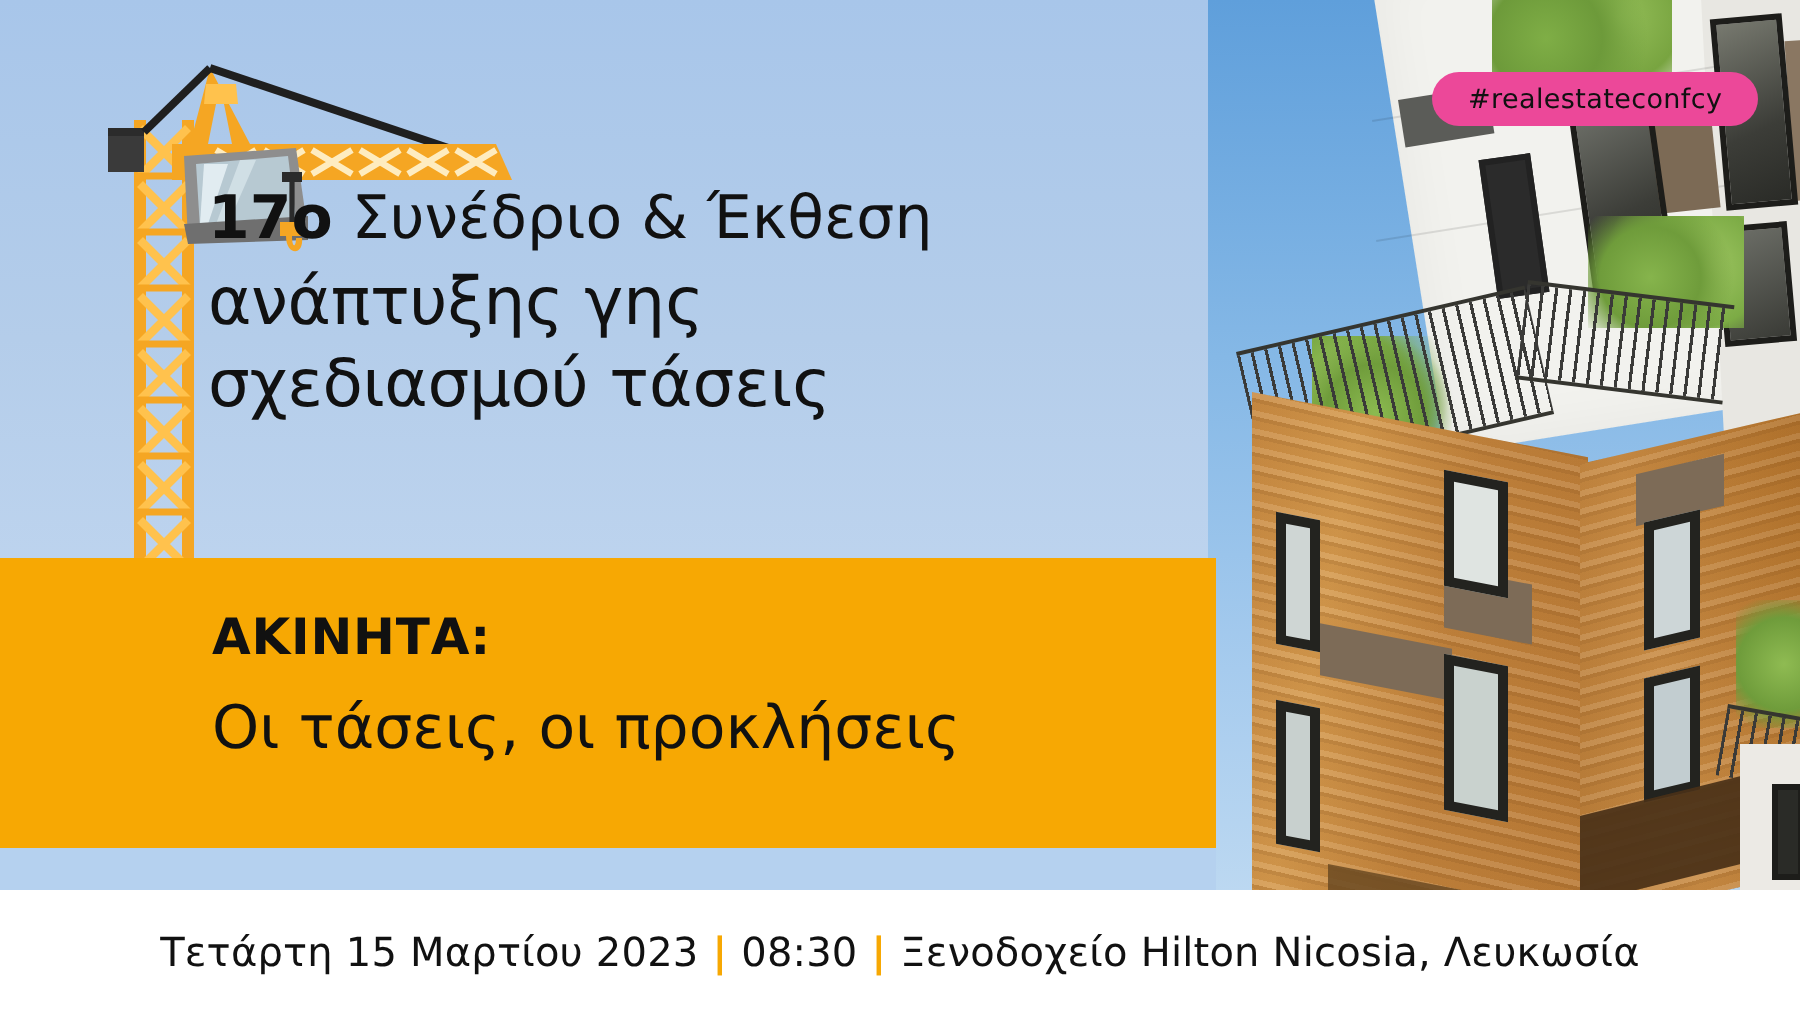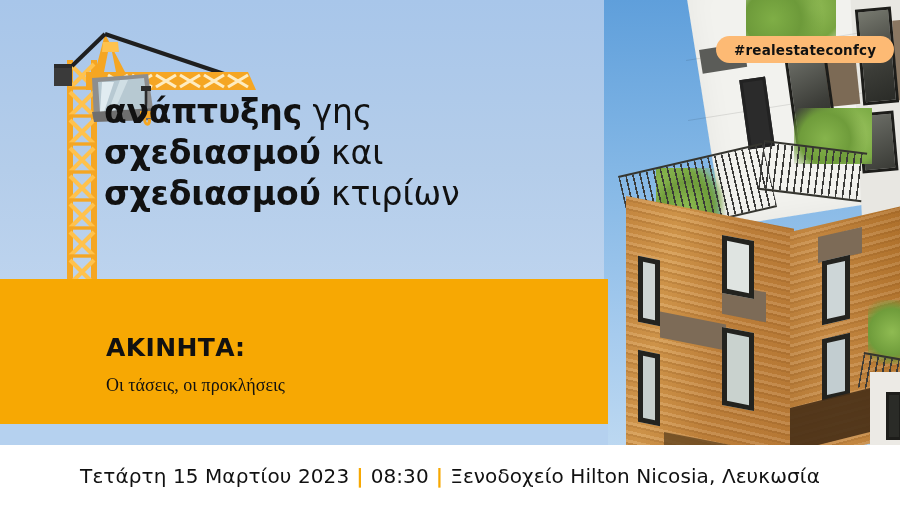--- a/index.html
+++ b/index.html
@@ -135,49 +135,49 @@
   .ph-band-r{left:214px;top:232px;width:44px;height:26px;background:#7d6b57;transform:skewY(-13deg);}
   
   .ph-white-far{left:266px;top:372px;width:40px;height:78px;background:#eceae5;}
   .ph-w-far{left:282px;top:392px;width:16px;height:48px;background:#2a2b27;border:3px solid #1d1d1a;box-sizing:border-box;}
   .ph-green-edge{left:286px;top:236px;width:12px;height:56px;background:#9cb96a;}
 
   
   .hashtag{
     position:absolute;left:716px;top:36px;height:27px;padding:0 18px;
     display:flex;align-items:center;justify-content:center;
-    background:#fdba74;border-radius:14px;
-    color:#111;font-weight:bold;font-size:13.5px;letter-spacing:.2px;
+    background:#ec4899;border-radius:14px;
+    color:#111;font-weight:normal;font-size:13.5px;letter-spacing:.2px;
     font-family:"DejaVu Sans","Liberation Sans",sans-serif;
     white-space:nowrap;
   }
 
   
   .crane{position:absolute;left:48px;top:12px;width:230px;height:280px;}
 
   
   .title{
     position:absolute;left:104px;top:95px;width:470px;color:#111;
     line-height:1.0;
   }
   .title .ln{display:block;white-space:nowrap;}
   .ln1{font-size:30px;margin-bottom:9px;}
   .ln1 .sup{font-weight:bold;}
   .ln1 .reg{font-weight:normal;}
   .ln2,.ln3,.ln4{font-size:33px;margin-bottom:8px;}
-  .ln2 b,.ln3 b,.ln4 b{font-weight:bold;letter-spacing:-.2px;}
+  .ln2 b,.ln3 b,.ln4 b{font-weight:normal;letter-spacing:-.2px;}
   .ln2 span.reg,.ln3 span.reg,.ln4 span.reg{font-weight:normal;text-align:center;}
 
   
   .band{
     position:absolute;left:0;top:279px;width:608px;height:145px;background:#F7A803;
   }
-  .band-inner{position:absolute;left:106px;top:25px;width:470px;color:#111;margin-top:29px;}
+  .band-inner{position:absolute;left:106px;top:25px;width:470px;color:#111;}
   .band-h{font-size:25px;font-weight:bold;letter-spacing:.4px;margin-bottom:10px;}
-  .band-s{font-size:18px;font-weight:normal;line-height:1.45;font-family:Liberation Serif, serif;}
+  .band-s{font-size:30px;font-weight:normal;line-height:1.45;}
 
   
   .strip{position:absolute;left:0;top:424px;width:608px;height:21px;background:#b5d1ef;}
 
   
   .footer{
     position:absolute;left:0;top:445px;width:900px;height:61px;background:#ffffff;
     display:flex;align-items:center;justify-content:center;
   }
   .footer-line{font-size:20px;color:#111;white-space:nowrap;letter-spacing:.1px;}
@@ -281,23 +281,23 @@
     <path d="M72 68 L80 68 L66 100 L60 100 Z" fill="#e6f0f4" opacity=".55"></path>
     <path d="M44 100 L106 96 L106 108 L46 110 Z" fill="#6f6f6f"></path>
 
     <rect x="93" y="74" width="10" height="5" fill="#2b2b2b"></rect>
     <line x1="98" y1="78" x2="98" y2="99" stroke="#2b2b2b" stroke-width="2.6"></line>
     <path d="M92 99 L104 99 L104 106 L92 106 Z" fill="#F5A623"></path>
     <path d="M95 106 C95 116, 104 116, 103 107 L100 107 C100 112, 98 112, 98 106 Z" fill="#F5A623"></path>
   </svg>
 
   <div class="title">
+    <span class="ln ln1"><b class="sup">17ο</b><span class="reg"> Συνέδριο &amp; Έκθεση</span></span>
     <span class="ln ln2"><b>ανάπτυξης</b><span class="reg"> γης</span></span>
-    <span class="ln ln3"><b>σχεδιασμού</b><span class="reg"> και</span></span>
-    <span class="ln ln4"><b>σχεδιασμού</b><span class="reg"> κτιρίων</span></span>
+    <span class="ln ln4"><b>σχεδιασμού</b><span class="reg"> τάσεις</span></span>
   </div>
 
   <div class="band">
     <div class="band-inner">
       <div class="band-h">ΑΚΙΝΗΤΑ:</div>
       <div class="band-s">Οι τάσεις, οι προκλήσεις</div>
     </div>
   </div>
 
   <div class="strip"></div>

